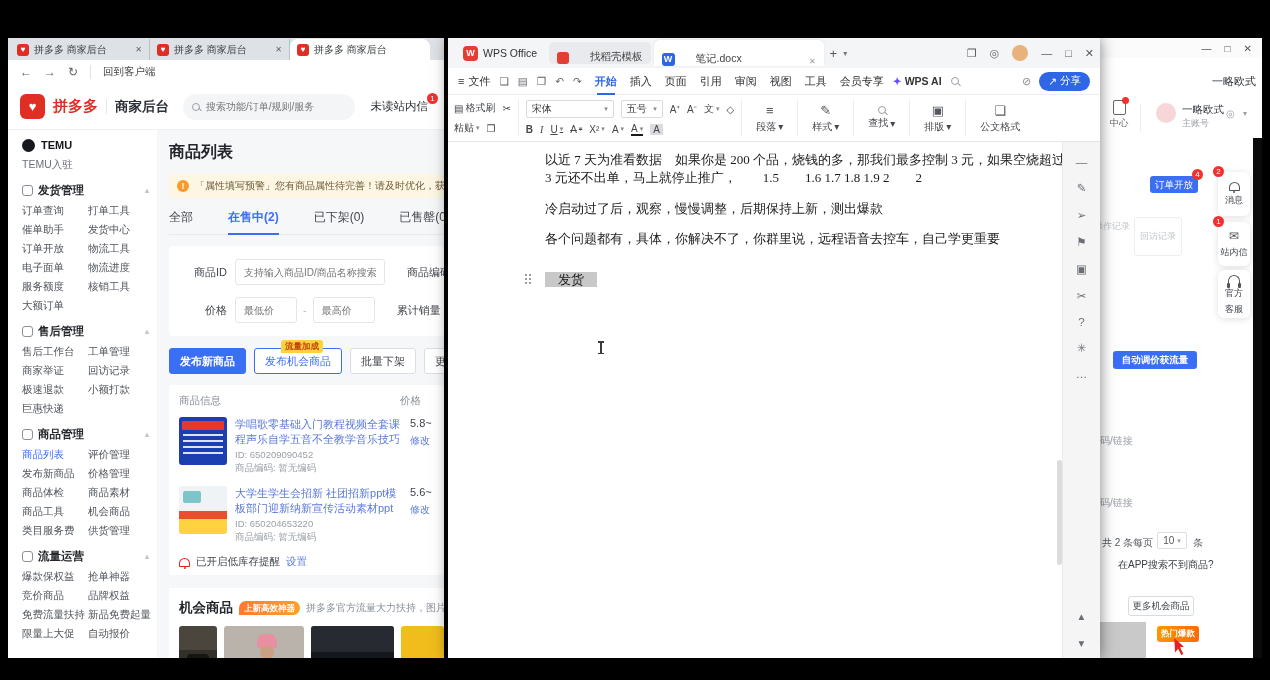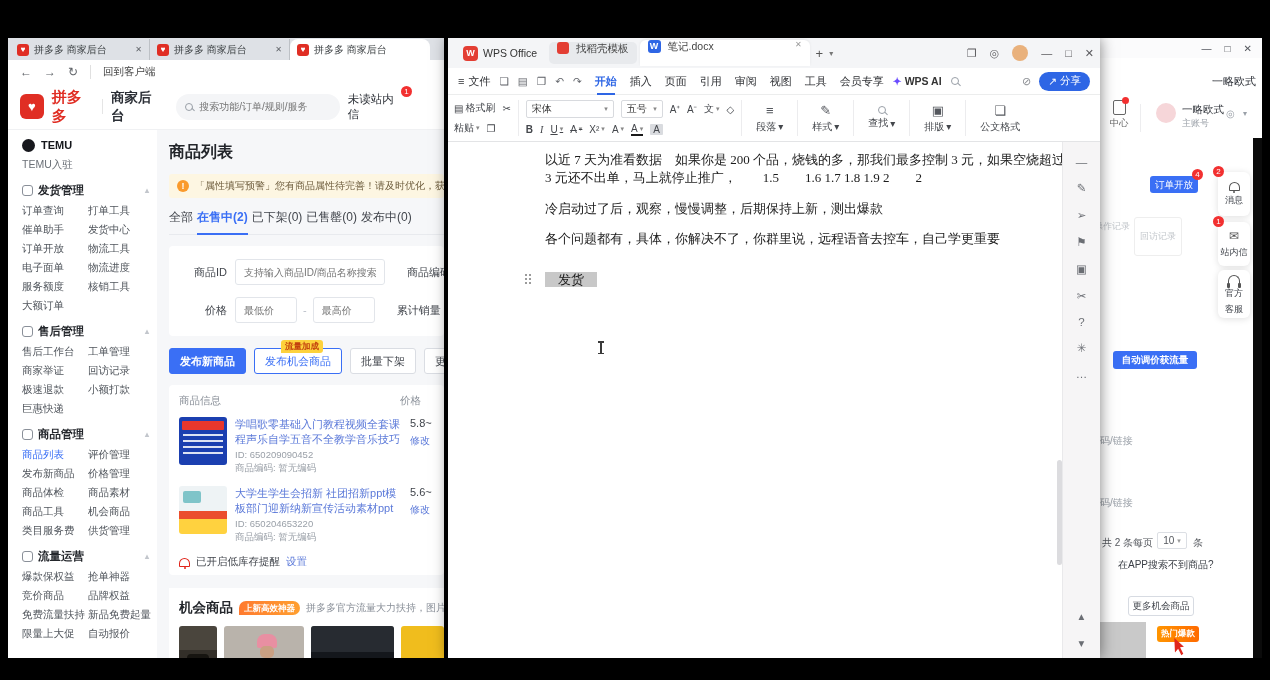--- a/index.html
+++ b/index.html
@@ -19,39 +19,39 @@
 .bookmark{font-size:10.5px;color:#444;border-left:1px solid #e0e0e0;padding-left:12px}
 .pddheader{height:46px;background:#fff;display:flex;align-items:center;padding:0 12px;gap:8px;border-bottom:1px solid #f0f1f3}
 .pddlogo{width:25px;height:25px;background:#e02e24;border-radius:6px;color:#fff;font-size:13px;line-height:25px;text-align:center}
 .pddbrand{color:#e02e24;font-weight:bold;font-size:15px}
 .vsep{width:1px;height:15px;background:#e5e5e5}
 .pddportal{font-size:13.5px;font-weight:bold;color:#2b2f36}
 .searchpill{width:172px;height:26px;background:#f4f5f7;border-radius:13px;display:flex;align-items:center;padding:0 9px;gap:6px;margin-left:6px}
 .searchpill input{border:none;background:transparent;outline:none;font-size:10px;color:#8a9099;width:100%;font-family:"Liberation Sans",sans-serif}
 .i-search{width:8px;height:8px;border:1.4px solid #9aa0a8;border-radius:50%;position:relative;flex:0 0 auto}
 .i-search::after{content:"";position:absolute;width:4px;height:1.4px;background:#9aa0a8;transform:rotate(45deg);right:-3px;bottom:-1px}
-.mailwrap{margin-left:auto;font-size:11.5px;color:#2b2f36;position:relative;margin-right:30px}
+.mailwrap{margin-left:auto;font-size:11.5px;color:#2b2f36;position:relative;margin-right:4px}
 .badge{position:absolute;background:#f23030;color:#fff;border-radius:7px;font-size:8px;line-height:11px;min-width:11px;height:11px;text-align:center;padding:0 2px}
 .mailwrap .badge{top:-6px;right:-10px}
 .pddbody{display:flex;height:528px;background:#f6f7f9}
 .sidebar{flex:0 0 149px;background:#fff;padding:5px 0 0 14px;font-size:10.5px;color:#51565d;overflow:hidden}
 .temu-row{display:flex;align-items:center;gap:6px;font-weight:bold;color:#15171b;height:20px;font-size:11px}
 .temu-logo{width:13px;height:13px;background:#17181d;border-radius:50%}
 .temu-join{height:19px;line-height:19px;color:#6b7077}
 .shead{display:flex;align-items:center;gap:5px;margin:9px 8px 3px 0;font-size:11.5px;font-weight:bold;color:#23262b}
 .sicon{width:11px;height:11px;border:1px solid #8a9099;border-radius:3px;flex:0 0 auto}
 .shead .chev{margin-left:auto;color:#c2c6cc;font-size:8px}
 .sgrid{display:grid;grid-template-columns:66px 64px}
 .slink{height:19px;line-height:19px;white-space:nowrap;overflow:hidden;cursor:pointer}
 .slink.active{color:#3a6ff5}
 .main{flex:1;padding:12px 0 0 12px;overflow:hidden}
 .mtitle{font-size:16px;font-weight:bold;color:#23262b}
 .banner{margin-top:11px;height:24px;background:#fdf6e2;display:flex;align-items:center;gap:6px;padding:0 8px;font-size:10px;color:#6e5d3d;white-space:nowrap;overflow:hidden;border-radius:3px}
 .bicon{width:12px;height:12px;border-radius:50%;background:#fa9a2c;color:#fff;font-size:9px;line-height:12px;text-align:center;flex:0 0 auto;font-weight:bold}
-.mtabs{display:flex;gap:4px;margin-top:11px;border-bottom:1px solid #e8eaee;font-size:12px;color:#41454c;padding-bottom:8px;position:relative}
+.mtabs{display:flex;gap:35px;margin-top:11px;border-bottom:1px solid #e8eaee;font-size:12px;color:#41454c;padding-bottom:8px;position:relative}
 .mtab{position:relative;white-space:nowrap;cursor:pointer}
 .mtab.active{color:#3a6ff5;font-weight:bold}
 .mtab.active::after{content:"";position:absolute;left:0;right:0;bottom:-9px;height:2px;background:#3a6ff5}
 .fcard{margin-top:11px;background:#fff;border-radius:4px;padding:13px 0 13px 10px;white-space:nowrap;overflow:hidden}
 .frow{display:flex;align-items:center;font-size:11px;color:#41454c}
 .frow+.frow{margin-top:12px}
 .flabel{width:48px;text-align:right;margin-right:8px;flex:0 0 auto}
 .finput{height:26px;border:1px solid #e2e5ea;border-radius:3px;padding:0 8px;font-size:10px;color:#b9bec7;background:#fff;outline:none;font-family:"Liberation Sans",sans-serif}
 .fid{width:168px}
 .fprice{width:62px}
@@ -100,21 +100,21 @@
 .t3{width:88px;background:#14171c}
 .t3::before{content:"";position:absolute;left:0;top:0;width:100%;height:26px;background:#3a3f46;opacity:.5}
 .t3::after{content:"";position:absolute;left:10px;top:44px;width:62px;height:4px;background:#58c24a;transform:rotate(-8deg);border-radius:2px;box-shadow:0 0 6px #58c24a}
 .t4{width:46px;background:#f0bd1d}
 
 
 #win-wps{left:448px;top:38px;width:652px;height:620px;background:#fff;box-shadow:0 0 14px rgba(0,0,0,.5);z-index:3}
 .wpstitle{height:30px;background:#f4f5f7;display:flex;align-items:center;padding:0 6px;gap:3px}
 .wtab-home{display:flex;gap:5px;align-items:center;font-size:10.5px;color:#333;padding:0 9px;height:30px;white-space:nowrap}
 .wlogo{width:15px;height:15px;background:#e33e33;border-radius:4px;color:#fff;font-weight:bold;font-size:9px;line-height:15px;text-align:center}
-.wtab{height:22px;border-radius:5px;background:#e8eaed;display:flex;align-items:flex-start;gap:7px;padding:0 8px;font-size:10.5px;color:#444;white-space:nowrap;cursor:pointer}
+.wtab{height:22px;border-radius:5px;background:#e8eaed;display:flex;align-items:flex-end;gap:21px;padding:0 8px;font-size:10.5px;color:#444;white-space:nowrap;cursor:pointer}
 .docer-ic{width:12px;height:12px;background:#e33e33;border-radius:3px}
 .wtab.active{background:#fff;height:26px;border-radius:6px 6px 0 0;width:170px;position:relative;box-shadow:0 -1px 3px rgba(0,0,0,.06)}
 .wicon-doc{width:13px;height:13px;background:#2e66e5;border-radius:3px;color:#fff;font-size:9px;line-height:13px;text-align:center;font-weight:bold}
 .wtab.active .tclose{margin-left:auto;color:#999;font-size:8px}
 .wplus{color:#555;font-size:13px;padding:0 3px;cursor:pointer}
 .wchev{color:#777;font-size:8px;cursor:pointer}
 .wtctrl{margin-left:auto;display:flex;align-items:center;gap:13px;color:#5a5a5e;font-size:11px}
 .wtctrl span{cursor:pointer}
 .wavatar{width:16px;height:16px;border-radius:50%;background:#e9b17c}
 .wpsmenu{height:26px;display:flex;align-items:center;padding:0 10px;gap:9px;font-size:11px;color:#2f3135;background:#fff}

